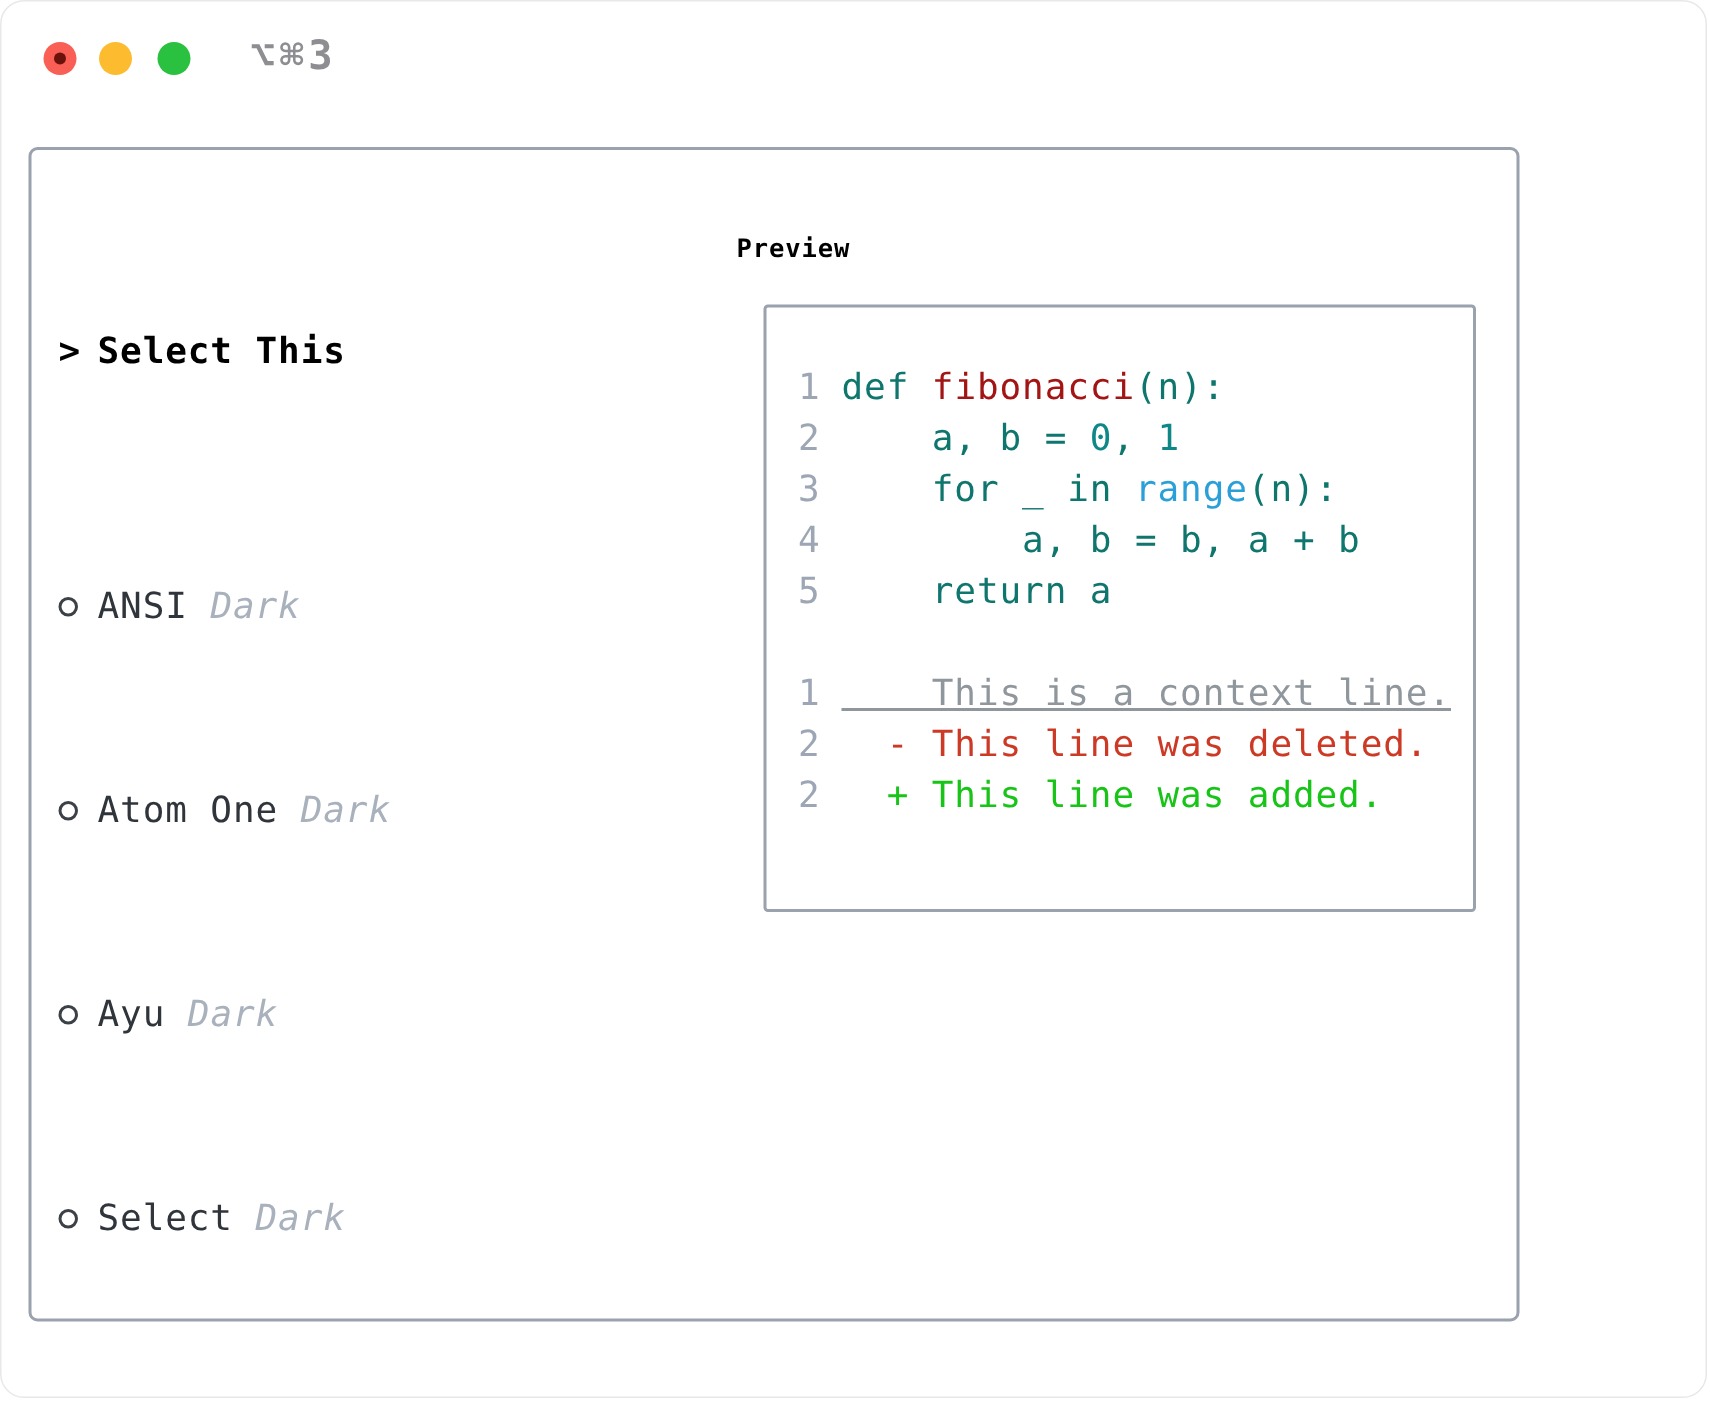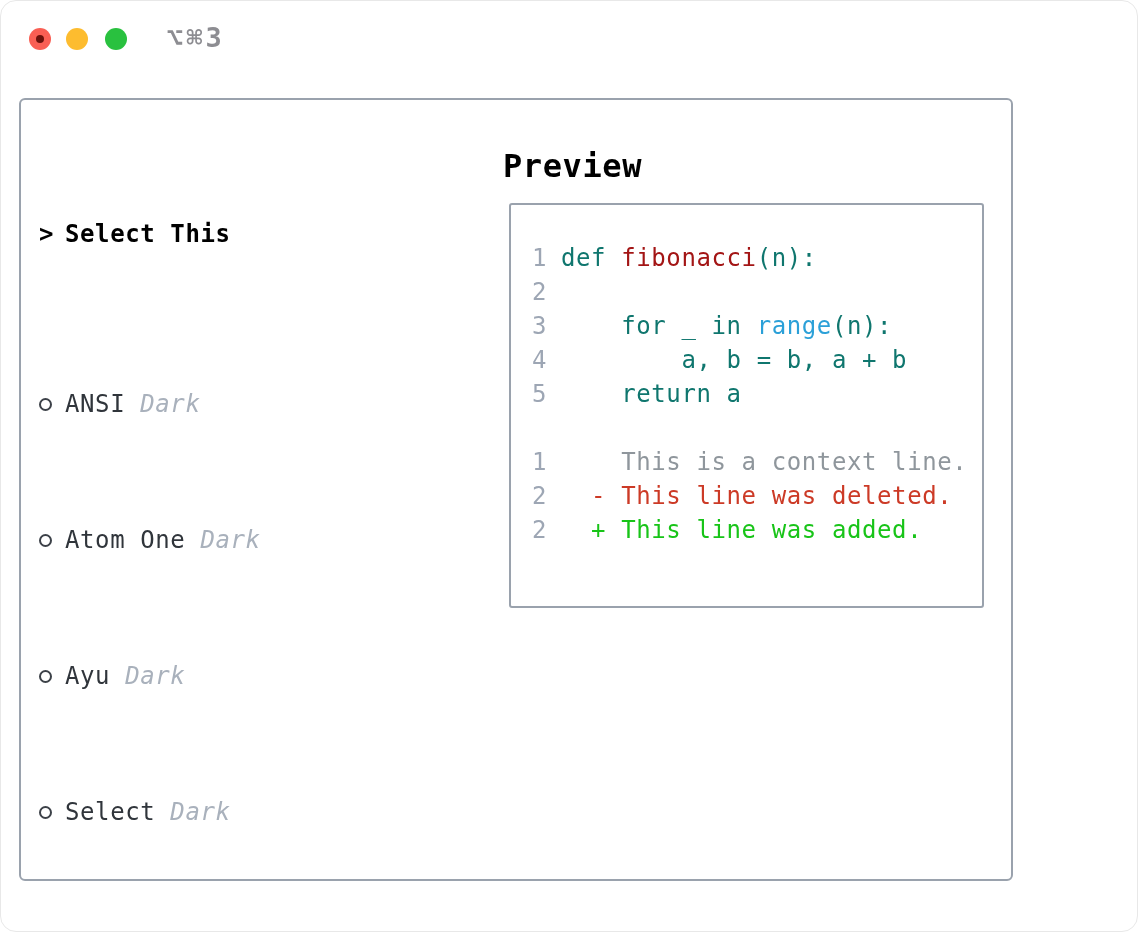--- a/index.html
+++ b/index.html
@@ -27,34 +27,34 @@
   .left-col{position:absolute;left:18px;top:49px;font-size:24px;line-height:34px;
             letter-spacing:0.6px;color:#30353b;white-space:pre;}
   .row{height:34px;display:flex;align-items:center;}
   .marker{display:inline-flex;width:26px;flex:0 0 26px;align-items:center;}
   .hdr{font-weight:bold;color:#000000;}
   .radio{width:13px;height:13px;border:2px solid #3c4148;border-radius:50%;
          box-sizing:border-box;display:inline-block;}
   .variant{color:#a9b1bc;font-style:italic;}
 
   
-  .preview-title{position:absolute;left:482px;top:49px;height:34px;display:flex;
-                 align-items:center;font-size:32px;font-weight:bold;color:#000;letter-spacing:0.6px;}
+  .preview-title{position:absolute;left:470px;top:49px;height:34px;display:flex;
+                 align-items:center;font-size:17px;font-weight:bold;color:#000;letter-spacing:0.6px;}
   .preview-box{position:absolute;left:488px;top:103px;width:475px;height:405px;
                border:2px solid #9aa2ad;border-radius:3px;box-sizing:border-box;
                padding:36px 0 0 12px;overflow:hidden;}
   .code-line{height:34px;display:flex;align-items:center;font-size:24px;
              letter-spacing:0.6px;white-space:pre;color:#2e343b;}
   .lnum{display:inline-block;width:24px;flex:0 0 24px;margin-right:14px;
         text-align:right;color:#9da6b4;}
   .tok-code{color:#0f766e;}
   .tok-function{color:#a31515;}
   .tok-number{color:#0e8787;}
   .tok-builtin{color:#2ba0d8;}
-  .tok-context{color:#8f969c;}
+  .tok-context{color:#8f969c;text-decoration:underline;}
   .tok-deleted{color:#cc3a26;margin-top:32px;}
   .tok-added{color:#18c418;text-align:right;}
 </style>
 </head>
 <body>
 
 <div class="window">
   <div class="titlebar">
     <span class="dot dot-close"></span>
     <span class="dot dot-min"></span>
@@ -110,21 +110,21 @@
       
     </div>
 
     <div class="preview-title">Preview</div>
     <div class="preview-box" id="preview-box">
   <div class="code-line">
     <span class="lnum">1</span><span class="toks"><span class="tok-code">def </span><span class="tok-function">fibonacci</span><span class="tok-code">(n):</span></span>
   </div>
 
   <div class="code-line">
-    <span class="lnum">2</span>
+    <span class="lnum">2</span><span class="toks"><span class="tok-code">    a, b = </span><span class="tok-number">0</span><span class="tok-code">, </span><span class="tok-number">1</span></span>
   </div>
 
   <div class="code-line">
     <span class="lnum">3</span><span class="toks"><span class="tok-code">    for _ in </span><span class="tok-builtin">range</span><span class="tok-code">(n):</span></span>
   </div>
 
   <div class="code-line">
     <span class="lnum">4</span><span class="toks"><span class="tok-code">        a, b = b, a + b</span></span>
   </div>
 

